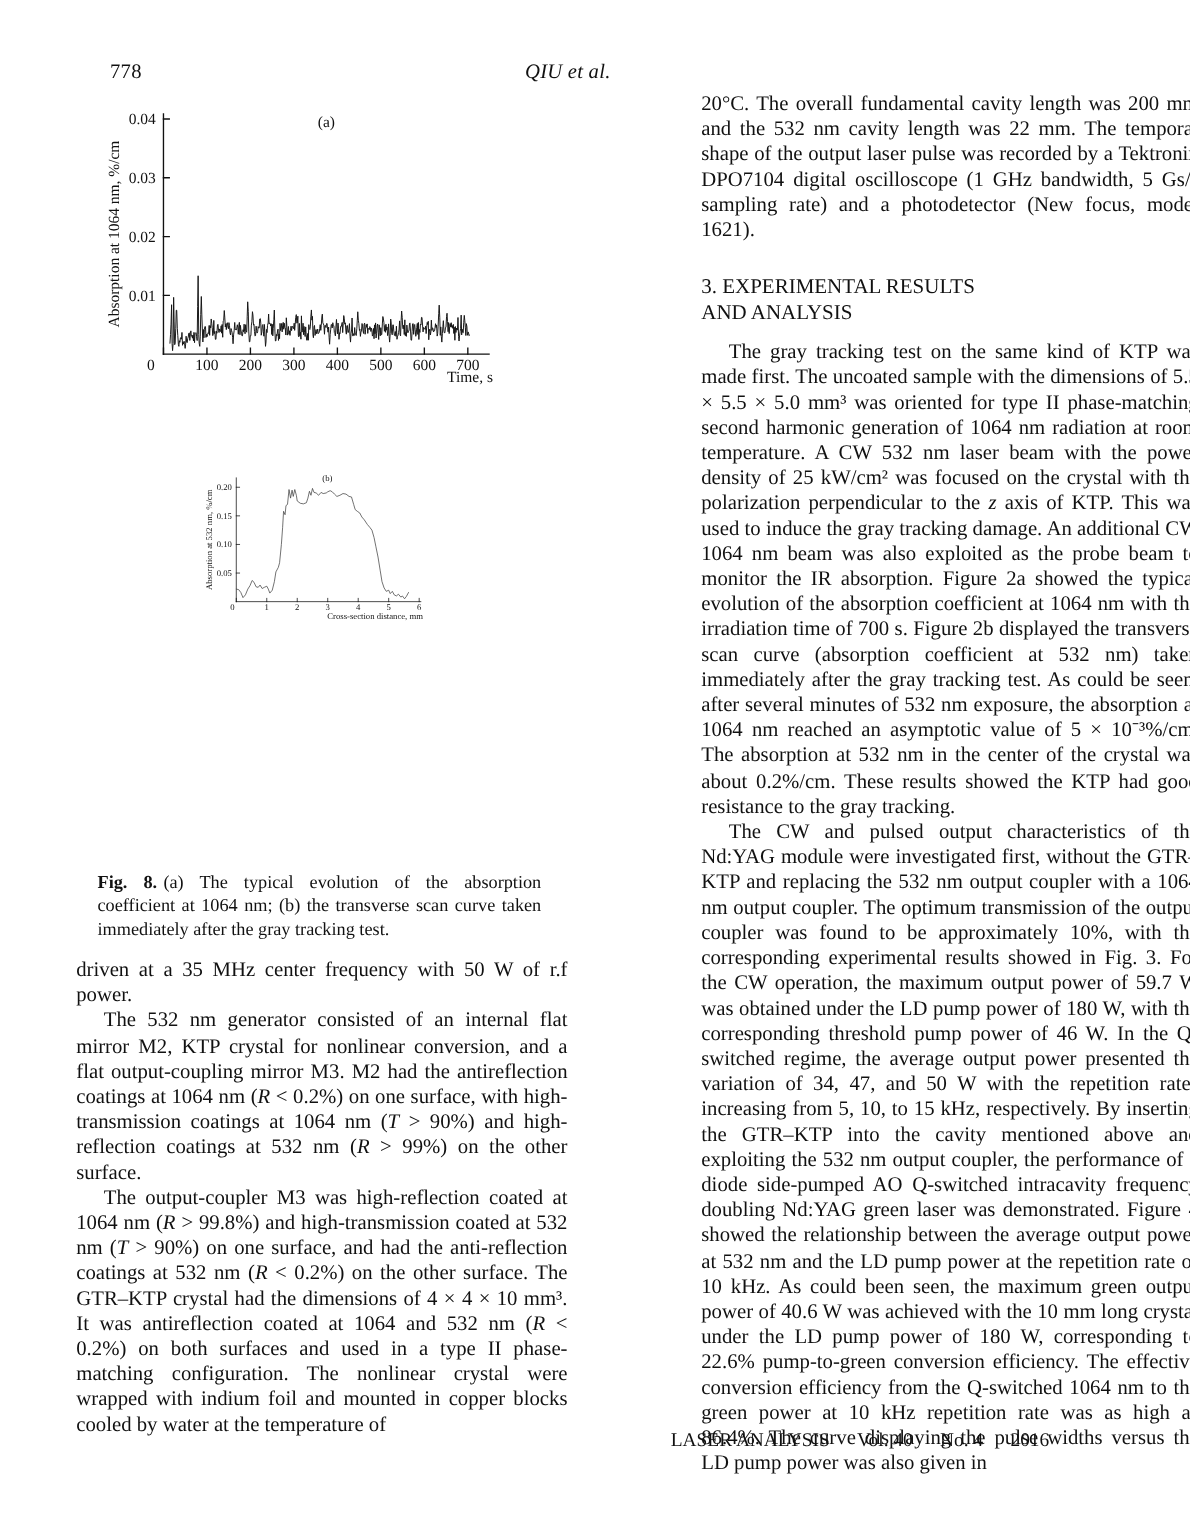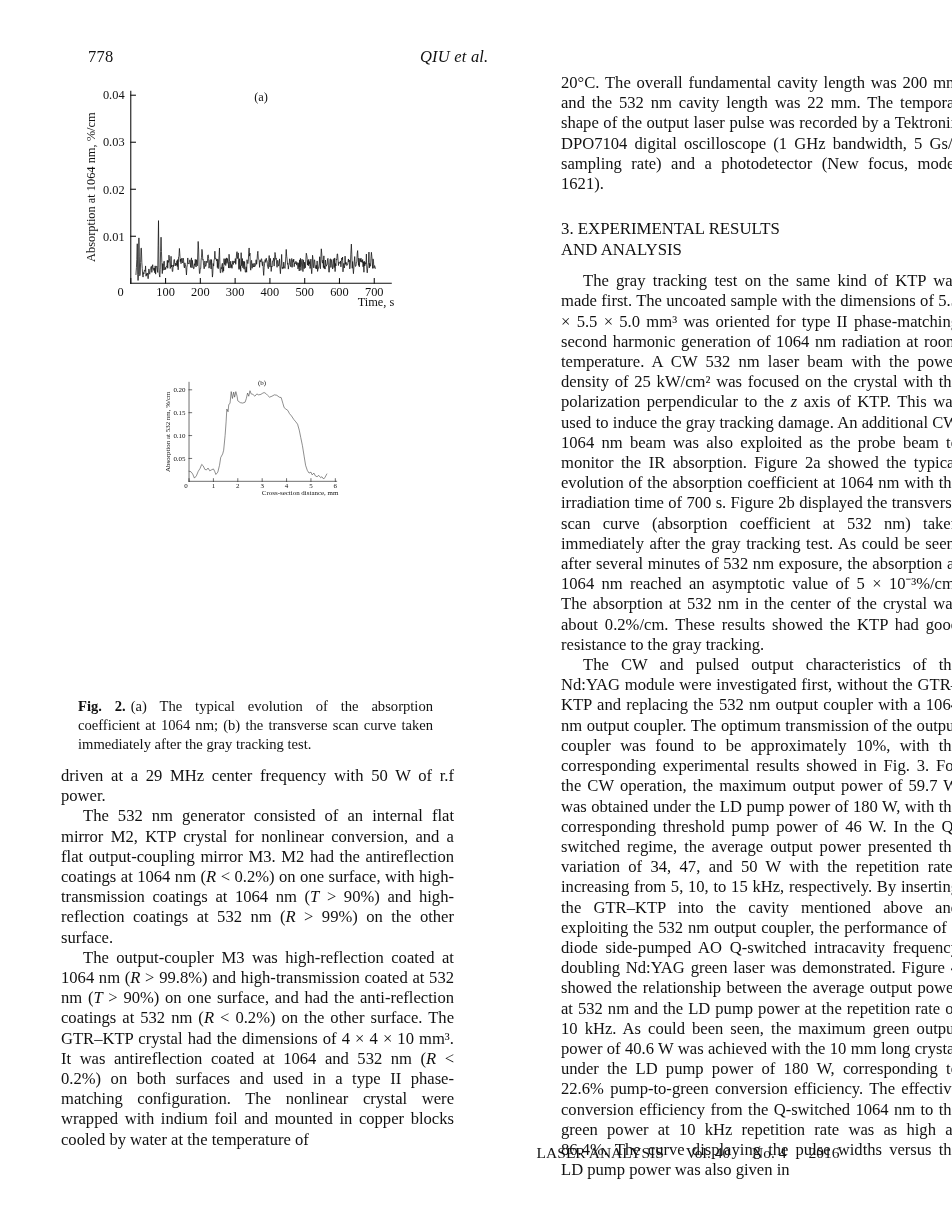--- a/index.html
+++ b/index.html
@@ -84,25 +84,25 @@
     <text x="400.85" y="632" text-anchor="middle" class="tick">5</text>
     <line x1="457.02" y1="616" x2="457.02" y2="610" class="ax"></line>
     <text x="457.02" y="632" text-anchor="middle" class="tick">6</text>
     <text x="288" y="394" text-anchor="middle" class="tick">(b)</text>
     <text x="464" y="648" text-anchor="end" class="tick">Cross-section distance, mm</text>
     <text x="76" y="502" text-anchor="middle" class="tick" transform="rotate(-90 76 502)">Absorption at 532 nm, %/cm</text>
     <polyline points="120.0,592.8 124.5,593.9 128.4,599.1 132.4,608.6 136.9,603.4 141.3,592.8 145.3,586.5 149.2,577.0 152.6,580.2 156.5,588.6 160.4,589.6 163.8,585.4 167.7,591.8 171.7,589.6 176.2,587.5 179.0,592.8 181.8,600.2 186.3,594.9 190.2,579.1 193.0,561.2 197.5,552.8 199.8,544.3 203.1,510.6 205.4,479.0 207.1,449.5 209.9,455.8 211.6,438.9 214.4,436.8 217.2,409.4 220.0,425.2 222.8,410.5 225.0,422.1 227.8,409.4 230.7,420.0 232.3,430.5 238.0,434.7 243.6,435.8 249.2,433.7 252.0,425.2 254.8,412.6 257.6,420.0 260.4,407.3 263.2,414.7 267.2,415.7 271.7,420.0 276.2,414.7 280.1,416.8 285.7,415.7 288.5,413.6 293.0,411.5 296.9,413.6 300.9,417.8 305.4,422.1 311.0,420.0 316.6,416.8 322.2,417.8 327.8,422.1 332.3,423.1 336.3,436.8 339.1,446.3 343.0,449.5 347.5,452.6 351.4,460.0 355.9,465.3 361.5,473.7 366.0,479.0 370.0,484.3 373.9,498.0 377.3,514.8 381.2,533.8 385.1,558.0 388.5,579.1 392.4,590.7 396.4,597.0 400.9,594.9 403.7,601.2 407.6,597.0 411.0,603.4 414.9,605.5 418.8,602.3 423.3,607.6 426.1,605.5 430.1,610.7 433.4,606.5 437.4,599.1" class="trace" stroke="#454545" stroke-width="1.4"></polyline>
   </svg>
 
 <div class="abs caption" style="left:78px;top:697px;width:355px;">
-  <b>Fig. 2.</b><span>(a) The typical evolution of the absorption coefficient at 1064 nm; (b) the transverse scan curve taken immediately after the gray tracking test.</span>
+  <b>Fig. 8.</b><span>(a) The typical evolution of the absorption coefficient at 1064 nm; (b) the transverse scan curve taken immediately after the gray tracking test.</span>
 </div>
 
 <div class="abs col" style="left:61px;top:766px;width:393px;">
-  <p>driven at a 29 MHz center frequency with 50 W of r.f power.</p>
+  <p>driven at a 35 MHz center frequency with 50 W of r.f power.</p>
   <p class="ind">The 532 nm generator consisted of an internal flat mirror M2, KTP crystal for nonlinear conversion, and a flat output-coupling mirror M3. M2 had the antireflection coatings at 1064 nm (<i>R</i> &lt; 0.2%) on one surface, with high-transmission coatings at 1064 nm (<i>T</i> &gt; 90%) and high-reflection coatings at 532 nm (<i>R</i> &gt; 99%) on the other surface.</p>
   <p class="ind">The output-coupler M3 was high-reflection coated at 1064 nm (<i>R</i> &gt; 99.8%) and high-transmission coated at 532 nm (<i>T</i> &gt; 90%) on one surface, and had the anti-reflection coatings at 532 nm (<i>R</i> &lt; 0.2%) on the other surface. The GTR–KTP crystal had the dimensions of 4 × 4 × 10 mm³. It was antireflection coated at 1064 and 532 nm (<i>R</i> &lt; 0.2%) on both surfaces and used in a type II phase-matching configuration. The nonlinear crystal were wrapped with indium foil and mounted in copper blocks cooled by water at the temperature of</p>
 </div>
 
 <div class="abs col" style="left:517px;top:73px;width:398px;margin-left:44px;">
   <p>20°C. The overall fundamental cavity length was 200 mm and the 532 nm cavity length was 22 mm. The temporal shape of the output laser pulse was recorded by a Tektronix DPO7104 digital oscilloscope (1 GHz bandwidth, 5 Gs/s sampling rate) and a photodetector (New focus, model 1621).</p>
   <div class="heading">
     <div>3. EXPERIMENTAL RESULTS</div>
     <div>AND ANALYSIS</div>
   </div>

